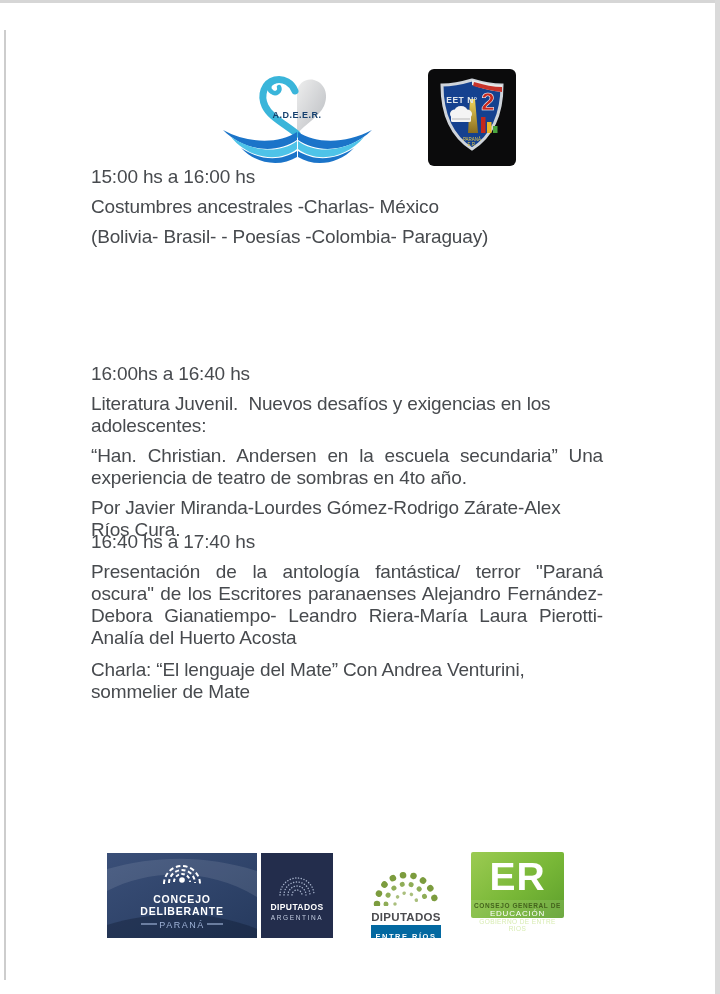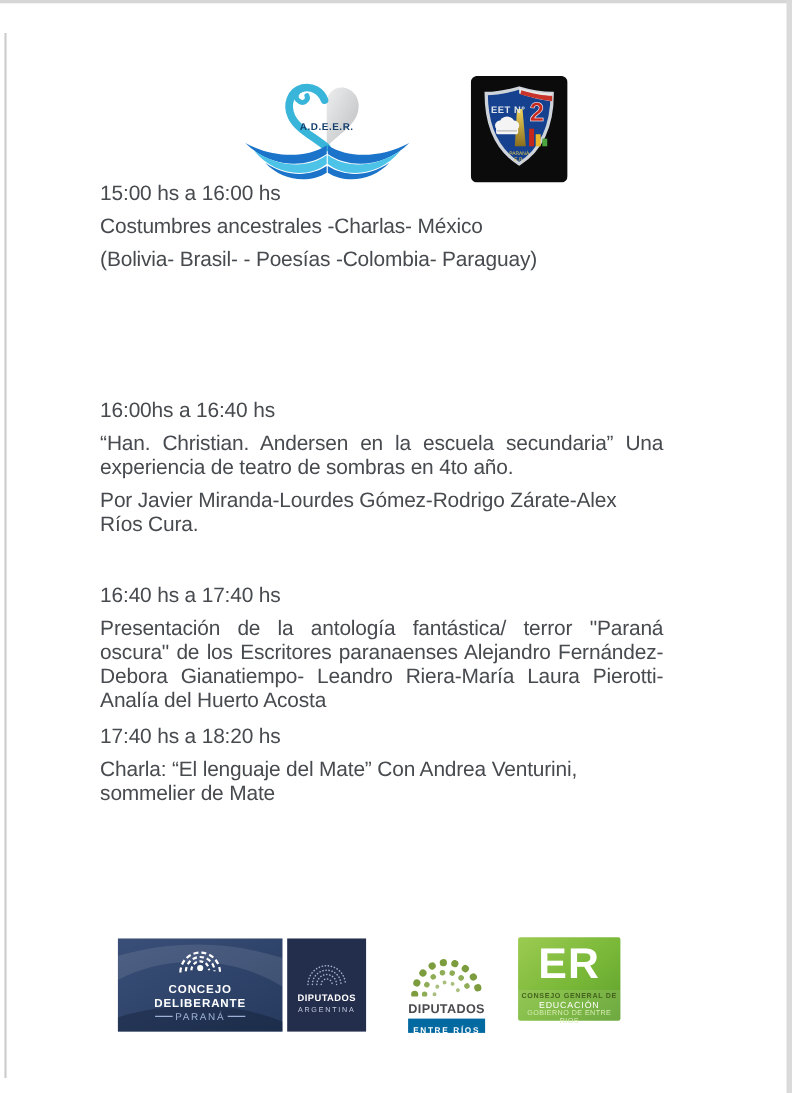--- a/index.html
+++ b/index.html
@@ -24,21 +24,21 @@
   .just{text-align:justify;text-align-last:left;}
   .b1{top:166px;} .b2{top:363px;} .b3{top:531px;} .b4{top:659px;}
 
   
   .logo-concejo{position:absolute;left:107px;top:853px;}
   .logo-diparg{position:absolute;left:261px;top:853px;}
   .logo-diper{position:absolute;left:369px;top:858px;width:74px;}
   .diper-name{margin-top:1px;text-align:center;font-size:11.5px;font-weight:bold;color:#4b4b4f;letter-spacing:0.3px;}
   .diper-bar{margin:2px auto 0 auto;width:70px;height:13px;background:#0369a1;text-align:center;}
   .diper-bar span{font-size:7.5px;font-weight:bold;color:#ffffff;letter-spacing:1.5px;line-height:13px;display:inline-block;}
-  .logo-er{position:absolute;left:471px;top:852px;width:93px;height:76px;border-radius:2px;
+  .logo-er{position:absolute;left:471px;top:852px;width:93px;height:66px;border-radius:2px;
     background:linear-gradient(140deg,#9ccb52 0%,#78b737 55%,#5d9f2c 100%);}
   .er-initials{margin-top:3px;text-align:center;font-size:39px;line-height:44px;font-weight:bold;color:#ffffff;letter-spacing:1px;}
   .er-lines{margin-top:1px;padding:2px 0;text-align:center;background:rgba(255,255,255,0.10);}
   .er-l1{font-size:6.5px;font-weight:bold;color:#44631c;letter-spacing:0.6px;}
   .er-l2{font-size:8px;font-weight:normal;color:#ffffff;letter-spacing:0.8px;}
   .er-l3{font-size:6.5px;color:#d8ecb2;letter-spacing:0.4px;}
 </style>
 </head>
 <body>
 
@@ -100,31 +100,31 @@
 </svg>
 
 <section class="block b1">
   <p>15:00 hs a 16:00 hs</p>
   <p>Costumbres ancestrales -Charlas- México</p>
   <p>(Bolivia- Brasil- - Poesías -Colombia- Paraguay)</p>
 </section>
 
 <section class="block b2">
   <p>16:00hs a 16:40 hs</p>
+  <p>Literatura Juvenil.  Nuevos desafíos y exigencias en los adolescentes:</p>
   <p class="just">“Han. Christian. Andersen en la escuela secundaria” Una experiencia de teatro de sombras en 4to año.</p>
   <p>Por Javier Miranda-Lourdes Gómez-Rodrigo Zárate-Alex Ríos Cura.</p>
 </section>
 
 <section class="block b3">
   <p>16:40 hs a 17:40 hs</p>
   <p class="just">Presentación de la antología fantástica/ terror "Paraná oscura" de los Escritores paranaenses Alejandro Fernández- Debora Gianatiempo- Leandro Riera-María Laura Pierotti-Analía del Huerto Acosta</p>
 </section>
 
 <section class="block b4">
-  <p>17:40 hs a 18:20 hs</p>
   <p>Charla: “El lenguaje del Mate” Con Andrea Venturini, sommelier de Mate</p>
 </section>
 
 <svg class="logo-concejo" width="150" height="85" viewBox="0 0 150 85">
   <defs>
     <linearGradient id="cg" x1="0" y1="0" x2="1" y2="1">
       <stop offset="0" stop-color="#3a4f78"></stop>
         <stop offset="1" stop-color="#263a5e"></stop>
     </linearGradient>
   </defs>

